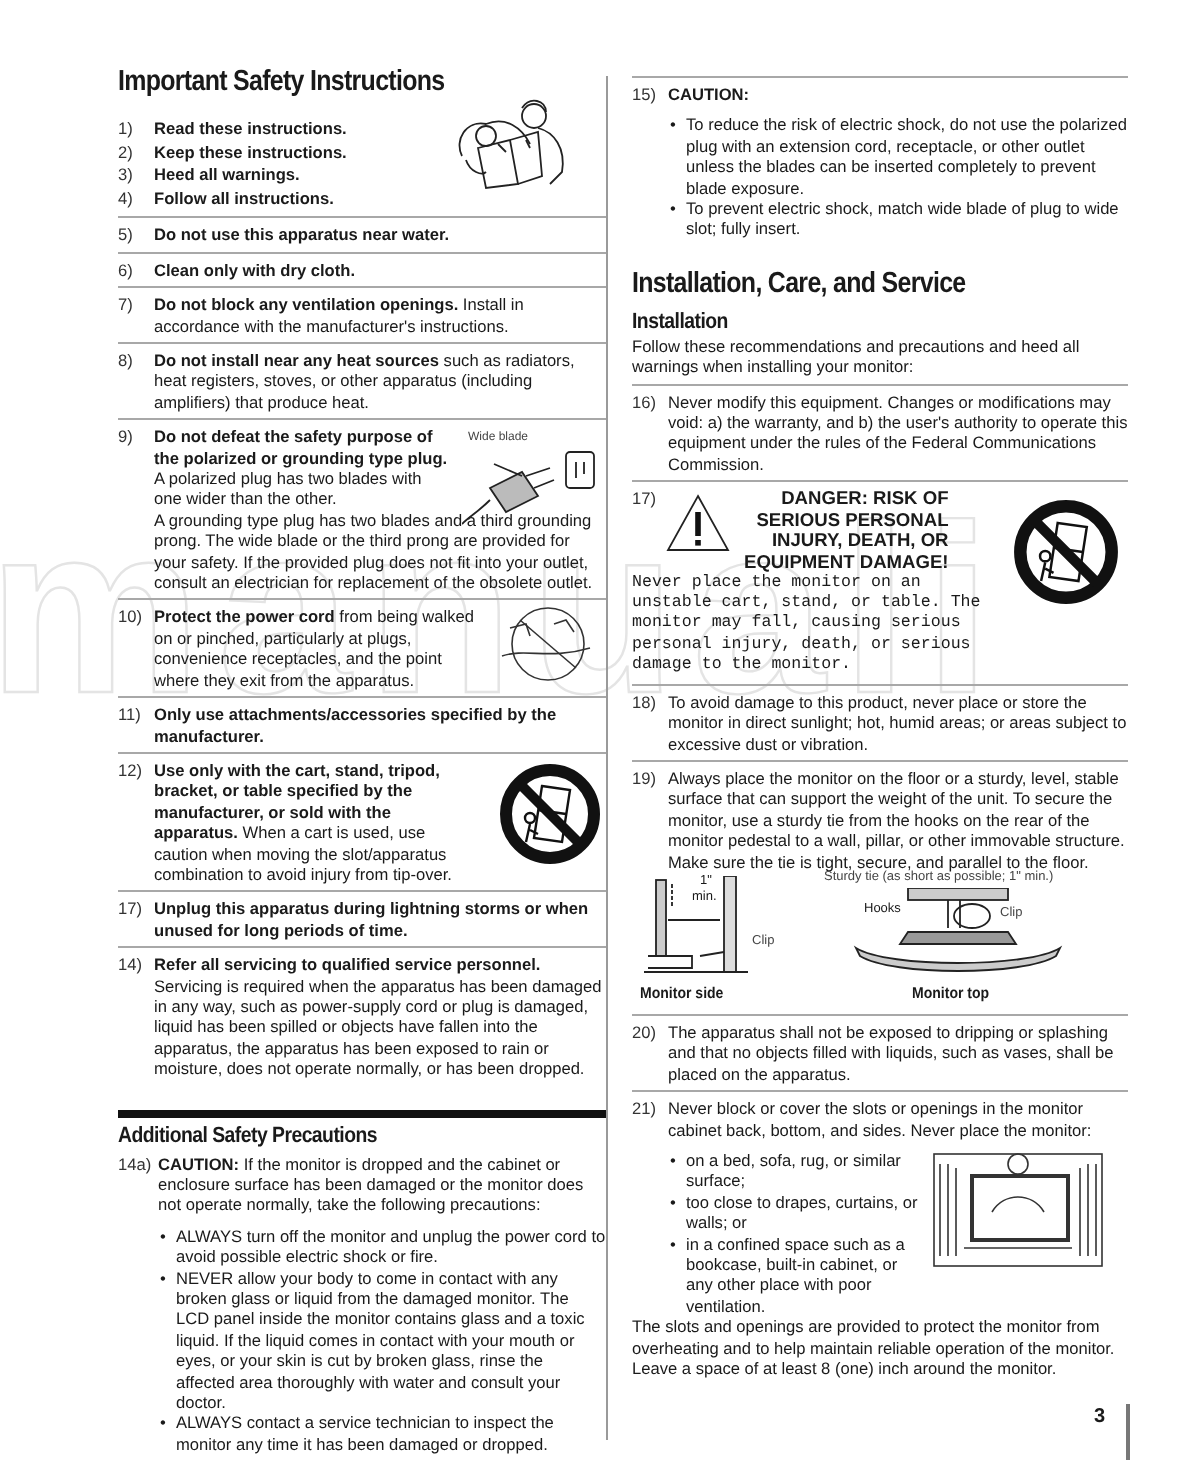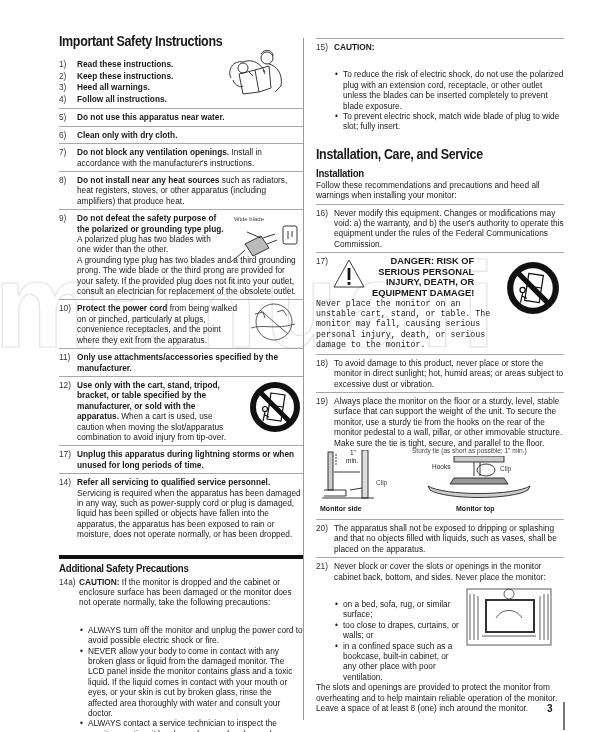--- a/index.html
+++ b/index.html
@@ -17,21 +17,21 @@
     h2 { font-family: "Liberation Sans", sans-serif; font-size: 11px; font-weight: bold; line-height: 13px; letter-spacing: -0.3px; transform: scaleX(0.88); transform-origin: left; white-space: nowrap; }
 
     .item { position: relative; display: flex; padding: 3px 0 3px 0; border-top: 1px solid #a8a8a8; }
     .item.first { border-top: none; }
     .num { width: 18px; flex: 0 0 18px; color: #333; }
     .body { flex: 1; }
     .b { font-weight: bold; }
     .short-list .item { border-top: none; padding: 0; line-height: 11.6px; }
 
     .fig { position: absolute; }
-    .bullets { list-style: none; margin-top: 17px; }
+    .bullets { list-style: none; margin-top: 5px; }
     .bullets li { position: relative; padding-left: 9px; }
     .bullets li::before { content: "•"; position: absolute; left: 1px; top: 0; }
 
     .thickbar { height: 4px; background: #111; margin-top: 12px; margin-bottom: 3px; }
 
     .page-num { position: absolute; left: 547px; top: 704px; font-weight: bold; font-size: 10px; z-index: 1; }
     .page-rule { position: absolute; left: 563px; top: 702px; width: 1.5px; height: 28px; background: #777; z-index: 1; }
   </style>
 </head>
 <body>

